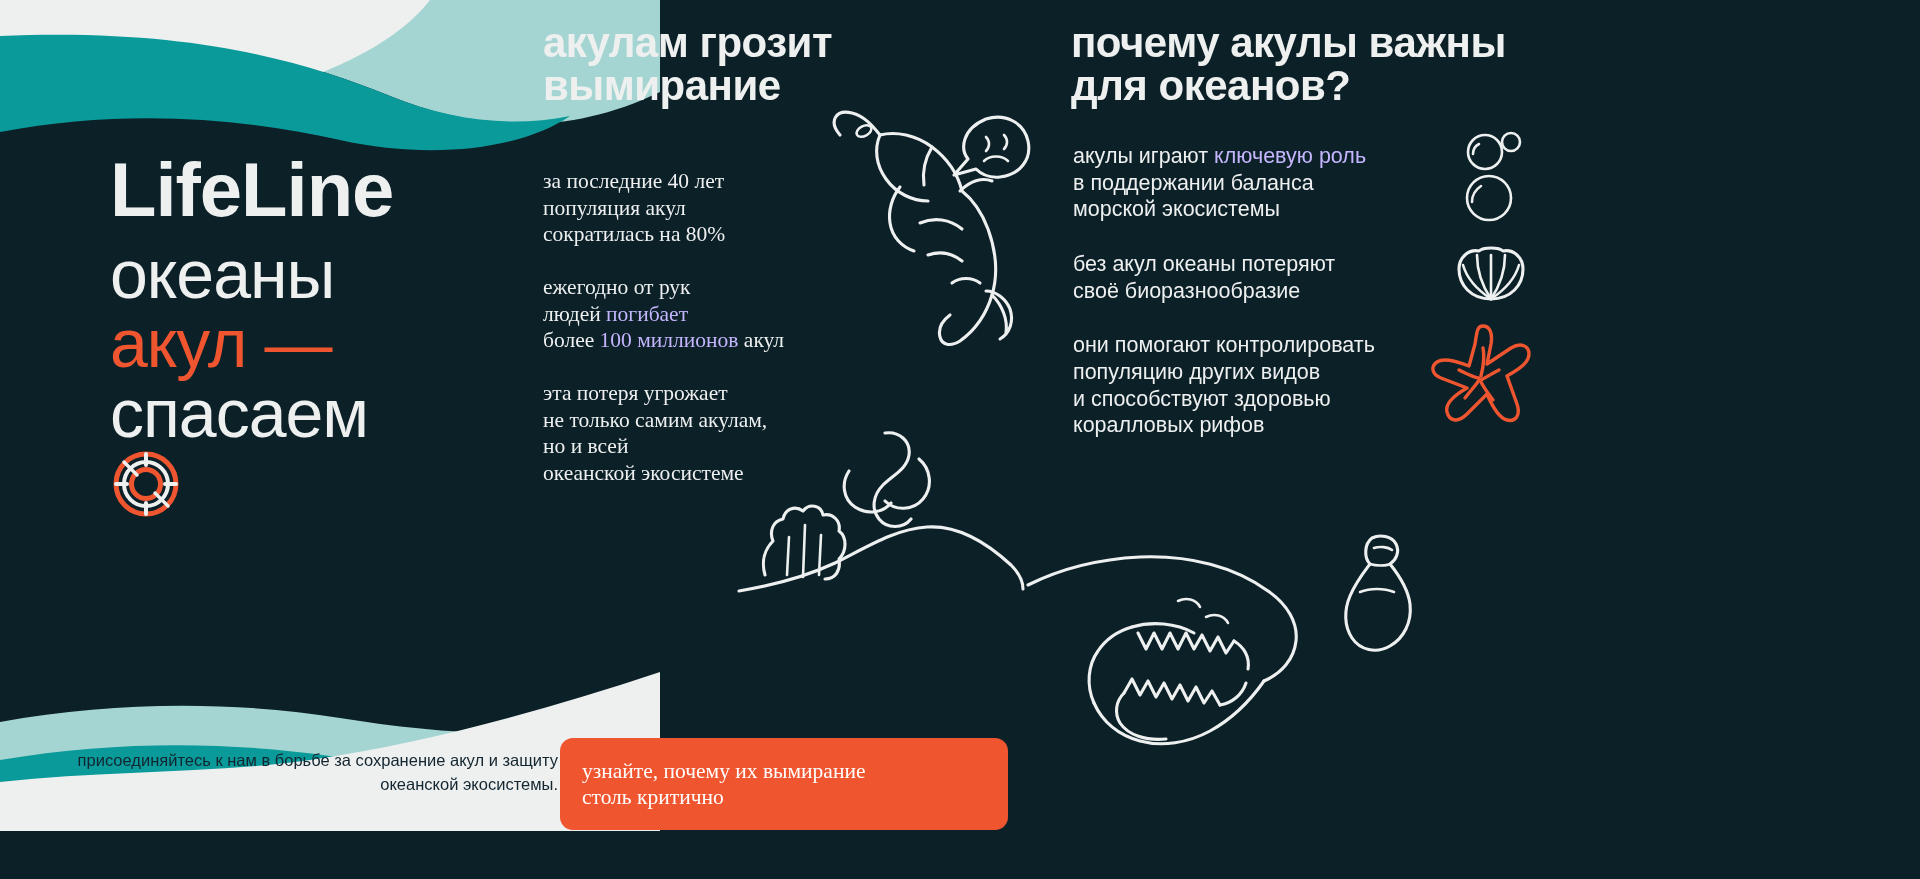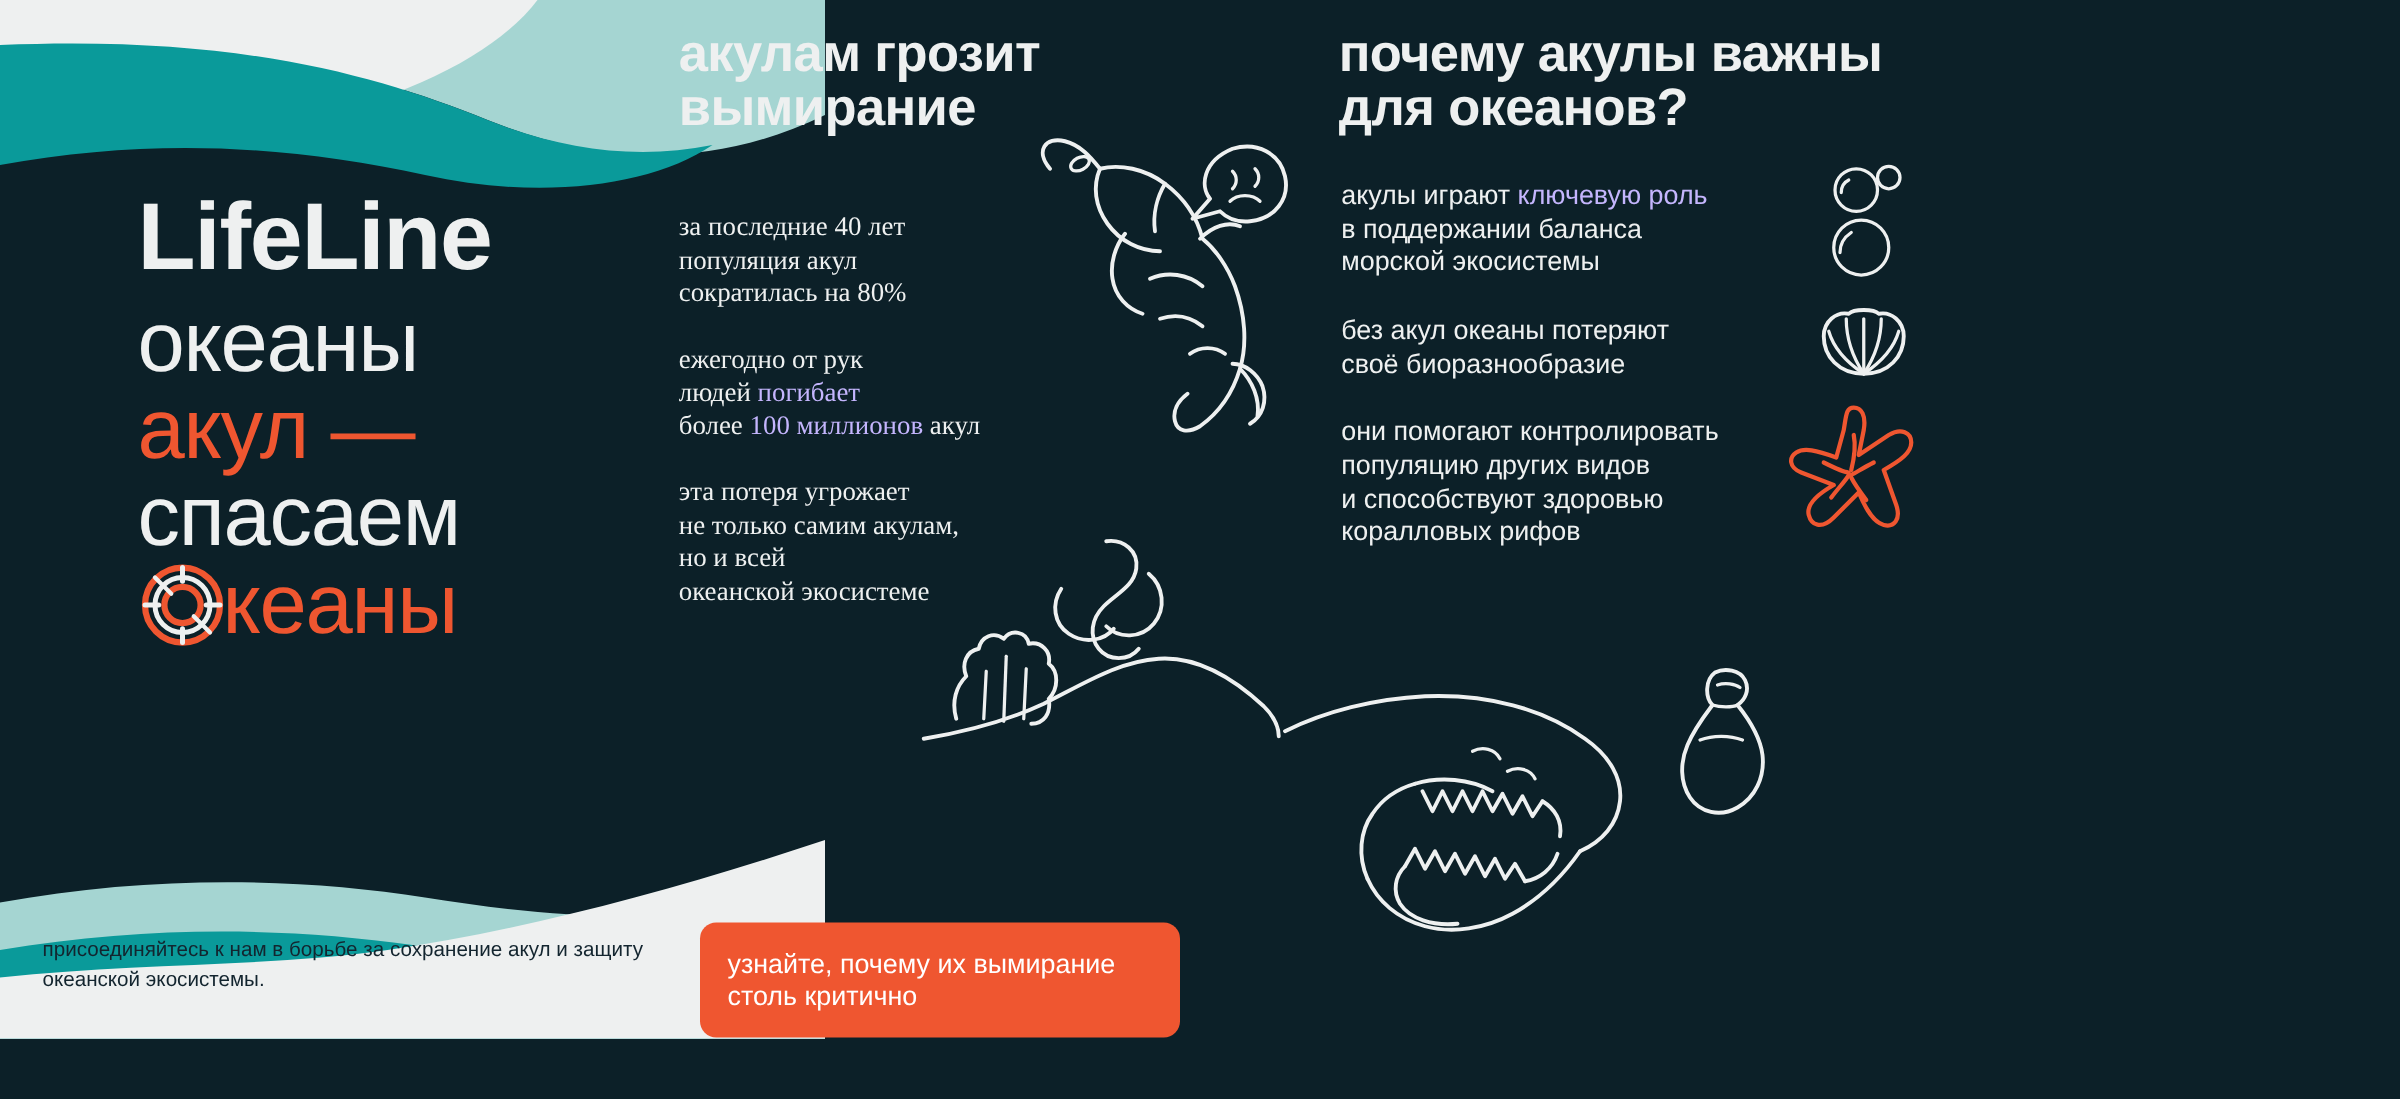--- a/index.html
+++ b/index.html
@@ -38,23 +38,24 @@
   .headline .accent{ color:#ef5630; }
   .headline-row{ display:block; white-space:nowrap; }
   .headline-row.with-icon{ position:relative; padding-left:0; }
   .buoy-wrap{
     position:relative; display:inline-block;
     width:72px; height:72px; vertical-align:-14px; margin-right:-4px;
   }
   .buoy-wrap svg{ position:absolute; left:0; top:0; }
 
   .left-caption{
-    position:absolute; left:34px; bottom:34px; width:540px;
+    position:absolute; left:18px; bottom:34px; width:540px;
     font-size:16.5px; line-height:1.45; color:#13252f; font-weight:400;
     z-index:5;
+    text-align:right;
   }
 
   
   .col-mid{ position:absolute; left:541px; top:0; width:520px; height:879px; }
   .col-right{ position:absolute; left:1063px; top:0; width:857px; height:773px; }
 
   .col-title{
     font-size:42px; line-height:1.02; font-weight:700;
     color:#eef0f0; letter-spacing:-0.5px; white-space:pre-line;
   }
@@ -66,25 +67,25 @@
   .body-block p{ white-space:pre-line; }
   .body-block p + p{ margin-top:26px; }
 
   .mid-body{ position:absolute; left:2px; top:168px; width:400px;font-family:Liberation Serif, serif; }
   .right-body{ position:absolute; left:10px; top:143px; width:420px; }
   .right-body p + p{ margin-top:28px; }
 
   
   .cta{
     position:absolute; left:560px; top:738px;
-    width:384px; height:92px; border-radius:13px;
+    width:448px; height:92px; border-radius:13px;
     background:#ef5630; border:none; cursor:pointer;
     display:flex; align-items:center;
     padding:0 22px;
-    font-family:Liberation Sans, sans-serif;
+    font-family:Liberation Serif, serif;
     font-size:21.5px; line-height:1.22; font-weight:400;
     color:#ffffff; text-align:left; white-space:pre-line;
   }
 
   
   .ill{ position:absolute; }
   .ill svg{ display:block; }
   .stroke{ fill:none; stroke:#eef0f0; stroke-width:3.1; stroke-linecap:round; stroke-linejoin:round; }
   .stroke-thin{ fill:none; stroke:#eef0f0; stroke-width:2.6; stroke-linecap:round; stroke-linejoin:round; }
   .stroke-orange{ fill:none; stroke:#ef5630; stroke-width:3.4; stroke-linecap:round; stroke-linejoin:round; }
@@ -137,21 +138,21 @@
               <circle cx="36" cy="36" r="22" fill="none" stroke="#eef0f0" stroke-width="4"></circle>
               <g stroke="#eef0f0" stroke-width="4" stroke-linecap="round">
                 <line x1="36" y1="6" x2="36" y2="17"></line>
                 <line x1="36" y1="55" x2="36" y2="66"></line>
                 <line x1="6" y1="36" x2="17" y2="36"></line>
                 <line x1="55" y1="36" x2="66" y2="36"></line>
               </g>
               <path d="M14,14 L27,27" stroke="#eef0f0" stroke-width="3.4" stroke-linecap="round"></path>
               <path d="M58,58 L45,45" stroke="#eef0f0" stroke-width="3.4" stroke-linecap="round"></path>
             </svg>
-          </span><span class="accent">кеаны</span>
+          </span>
         </span>
       </div>
     </div>
 
     <div class="left-caption">присоединяйтесь к нам в борьбе за сохранение акул
  и защиту океанской экосистемы.</div>
   </div>
 
   <div class="col-mid">
     <h2 class="col-title mid-title">акулам грозит

